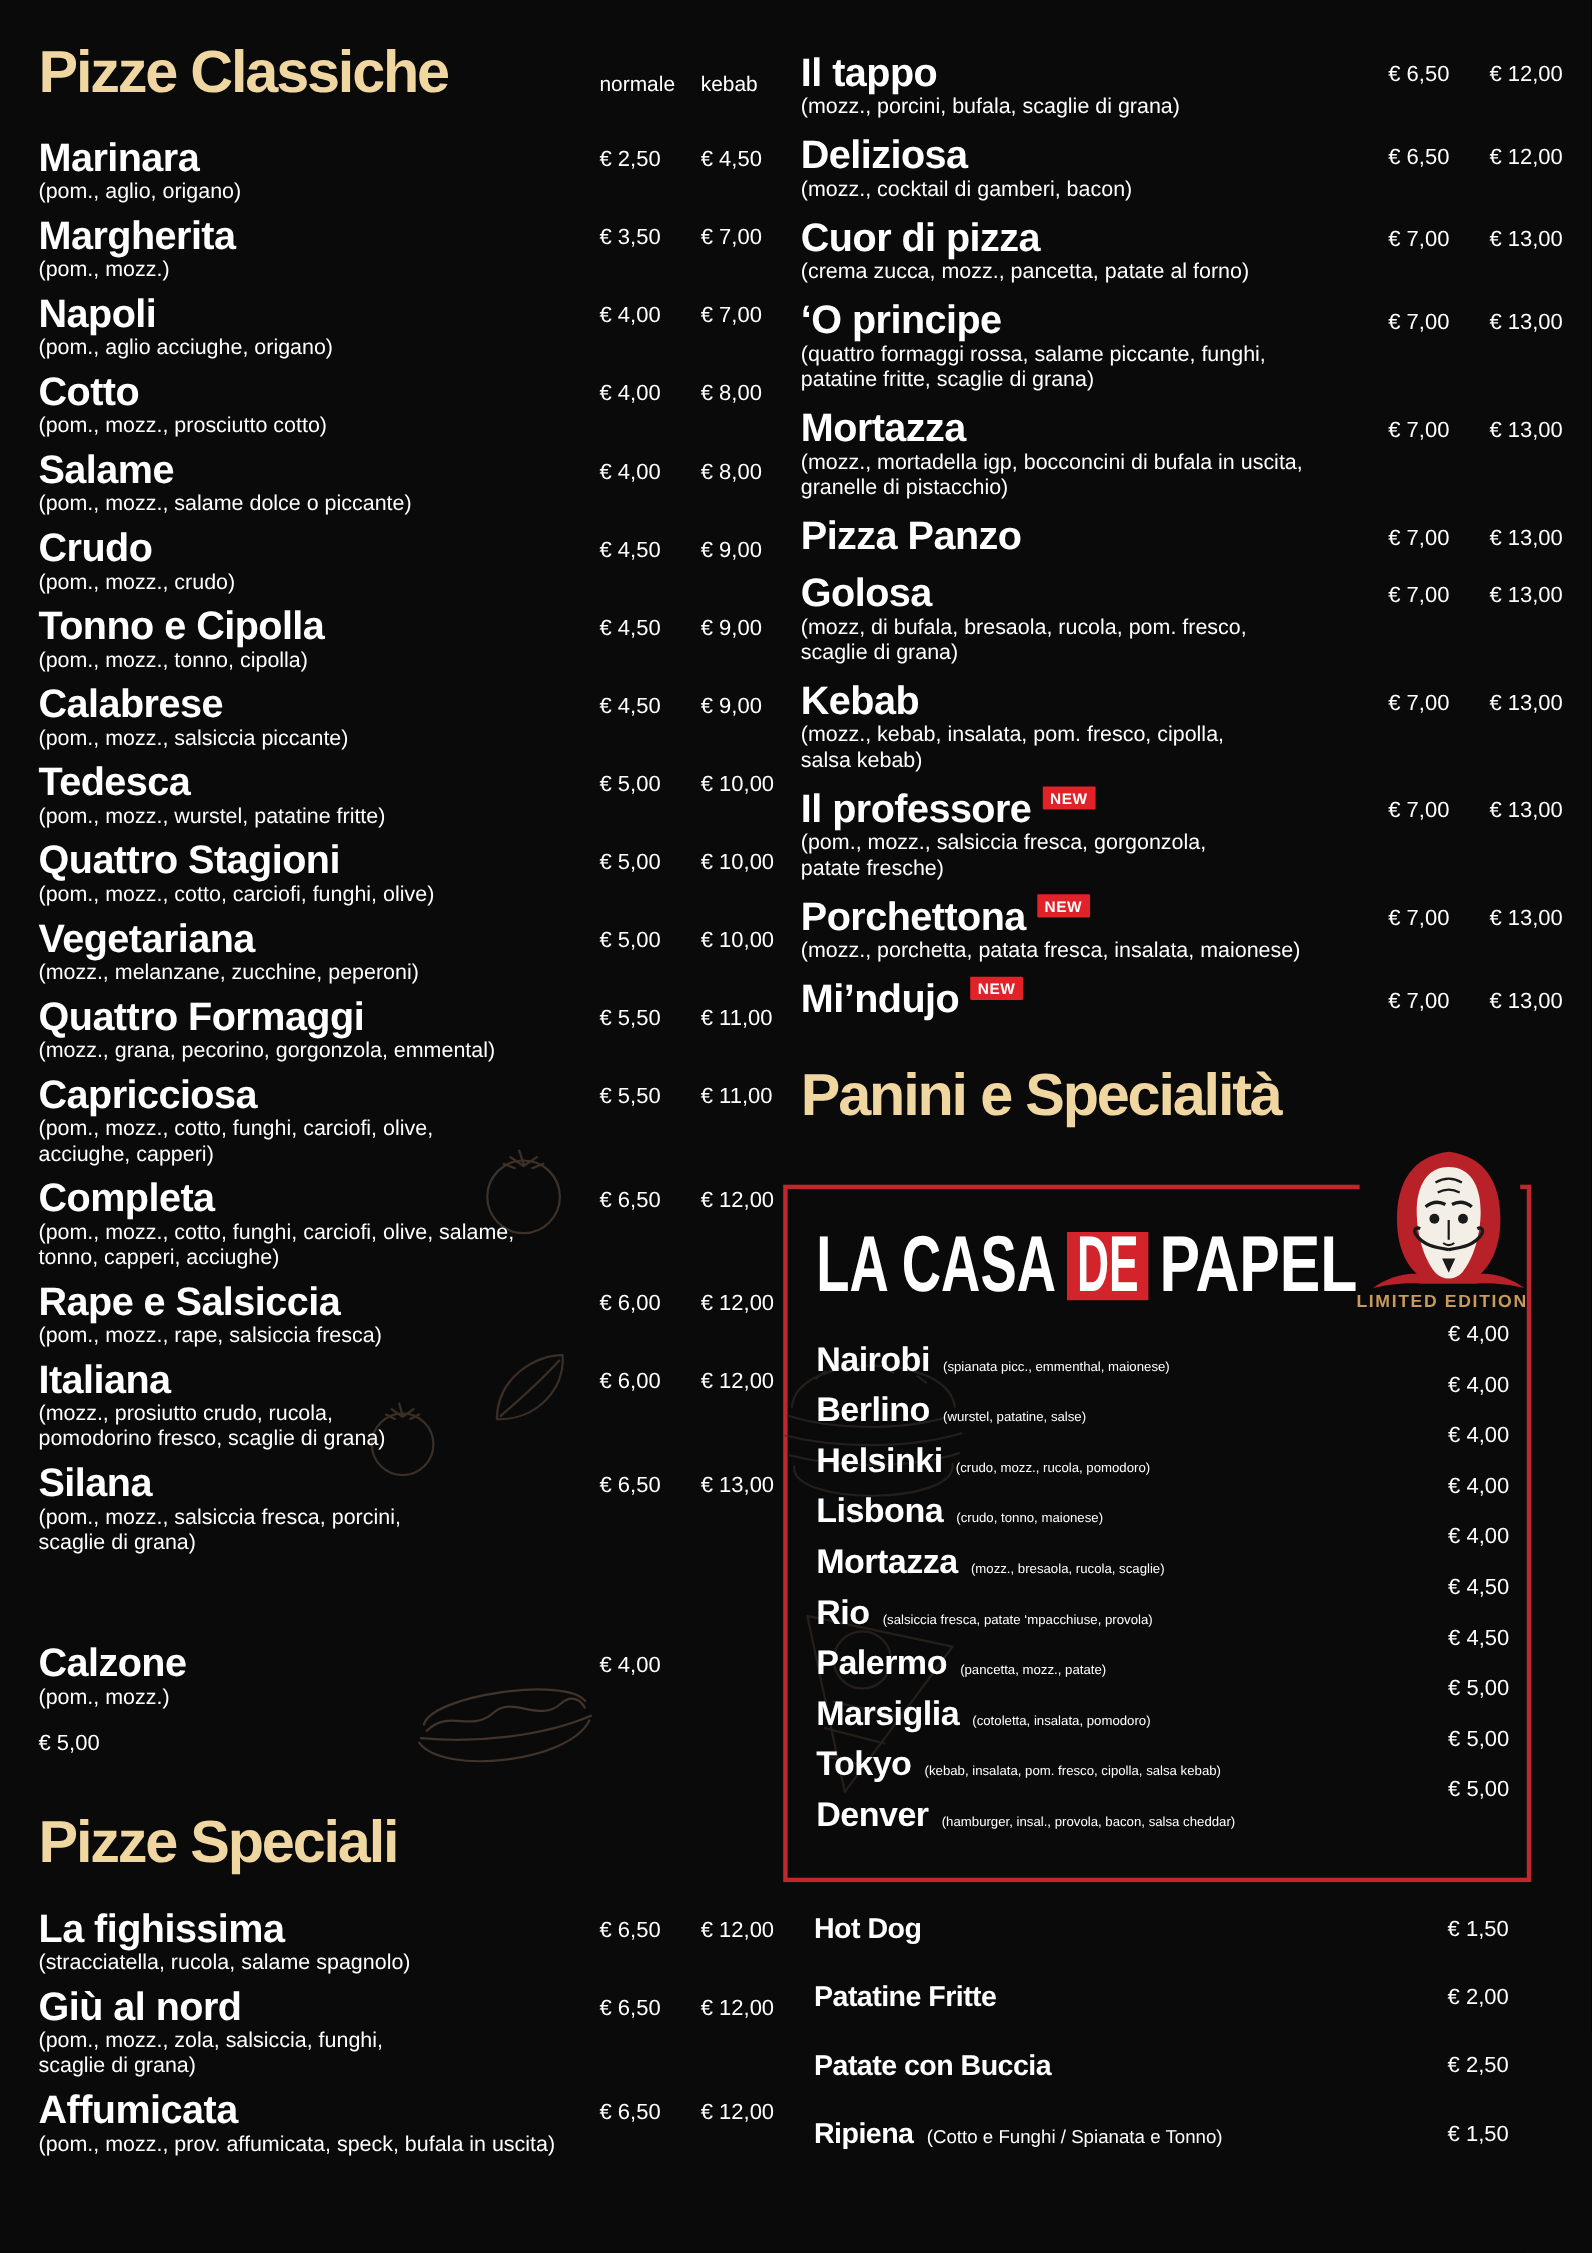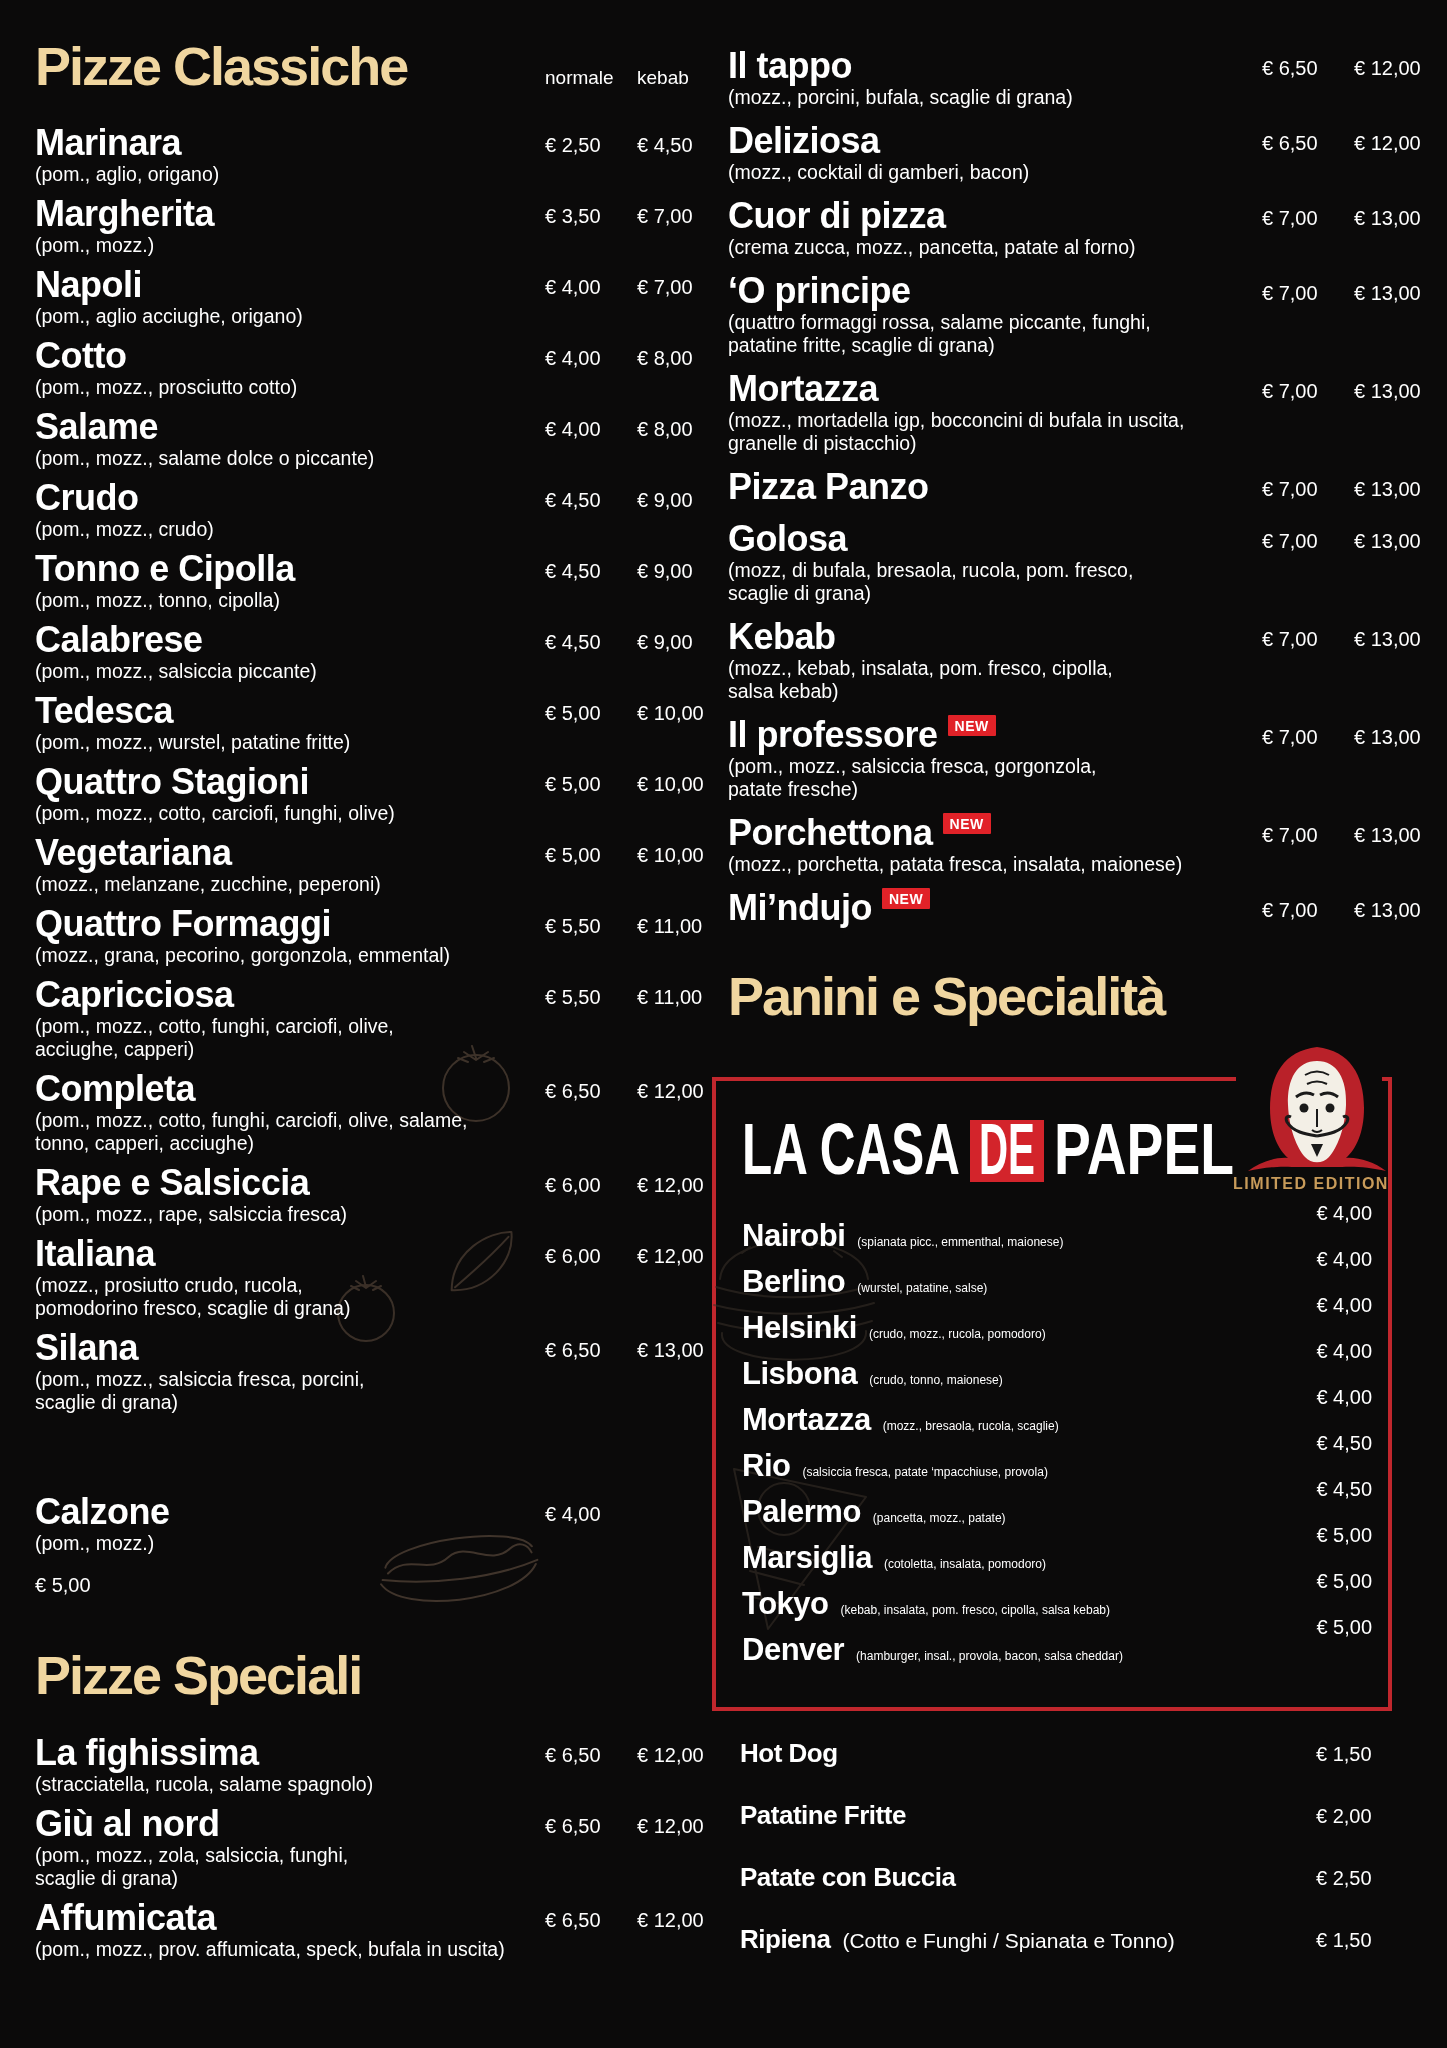--- a/index.html
+++ b/index.html
@@ -43,21 +43,21 @@
   .crow{display:flex;margin-bottom:9px;}
   .cname-line{width:578px;display:flex;align-items:baseline;gap:12px;flex-wrap:nowrap;}
   .cname{font-size:31px;font-weight:700;line-height:37px;letter-spacing:-0.5px;white-space:nowrap;}
   .cdesc{font-size:12px;font-weight:400;white-space:nowrap;}
   .cprice{width:72px;font-size:20px;transform:translateY(-15px);white-space:nowrap;}
 
   .extras{margin-top:20px;padding-left:12px;}
   .erow{display:flex;margin-bottom:18px;}
   .extra-names{width:576px;display:flex;align-items:baseline;gap:12px;}
   .ename{font-size:26px;font-weight:700;line-height:44px;letter-spacing:-0.5px;white-space:nowrap;}
-  .edesc{font-size:21px;font-weight:400;white-space:nowrap;}
+  .edesc{font-size:17px;font-weight:400;white-space:nowrap;}
   .eprice{font-size:20px;padding-top:12px;white-space:nowrap;}
 
   .sketch{position:absolute;pointer-events:none;}
   .sketch path,.sketch circle,.sketch line{fill:none;stroke:#46392f;stroke-width:2;stroke-linecap:round;stroke-linejoin:round;}
   .boxsketch{position:absolute;z-index:1;opacity:.55;pointer-events:none;}
   .boxsketch path,.boxsketch circle{fill:none;stroke:#3a3129;stroke-width:2;stroke-linecap:round;stroke-linejoin:round;}
 </style>
 </head>
 <body>
 

